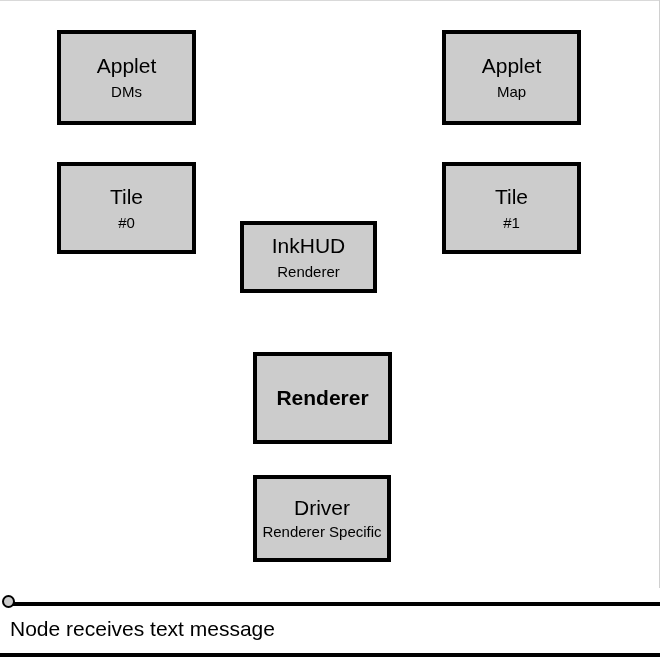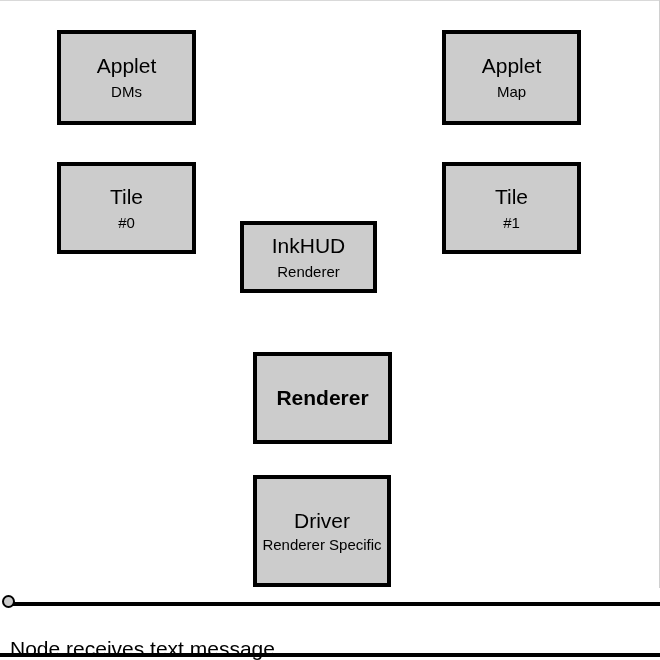--- a/index.html
+++ b/index.html
@@ -96,21 +96,20 @@
     border: 2px solid #000000;
     box-sizing: border-box;
   }
   .event-label {
     position: absolute;
     left: 10px;
     top: 617px;
     font-size: 21px;
     color: #000000;
     white-space: nowrap;
-    margin-top: 20px;
   }
   .bottom-rule {
     position: absolute;
     left: 0;
     top: 653px;
     width: 660px;
     height: 4px;
     background: #000000;
   }
 </style>
@@ -144,21 +143,21 @@
 
   <div class="node-box" style="left:240px; top:221px; width:137px; height:72px;">
     <div class="node-title">InkHUD</div>
     <div class="node-sub">Renderer</div>
   </div>
 
   <div class="node-box single" style="left:253px; top:352px; width:139px; height:92px;font-weight:bold;">
     <div class="node-title">Renderer</div>
   </div>
 
-  <div class="node-box tight" style="left:253px; top:475px; width:138px; height:112px;">
+  <div class="node-box tight" style="left:253px; top:475px; width:138px; height:87px;">
     <div class="node-title">Driver</div>
     <div class="node-sub">Renderer Specific</div>
   </div>
 
   <div class="lifeline"></div>
   <div class="lifeline-dot"></div>
   <div class="event-label">Node receives text message</div>
   <div class="bottom-rule"></div>
 
 </div>

